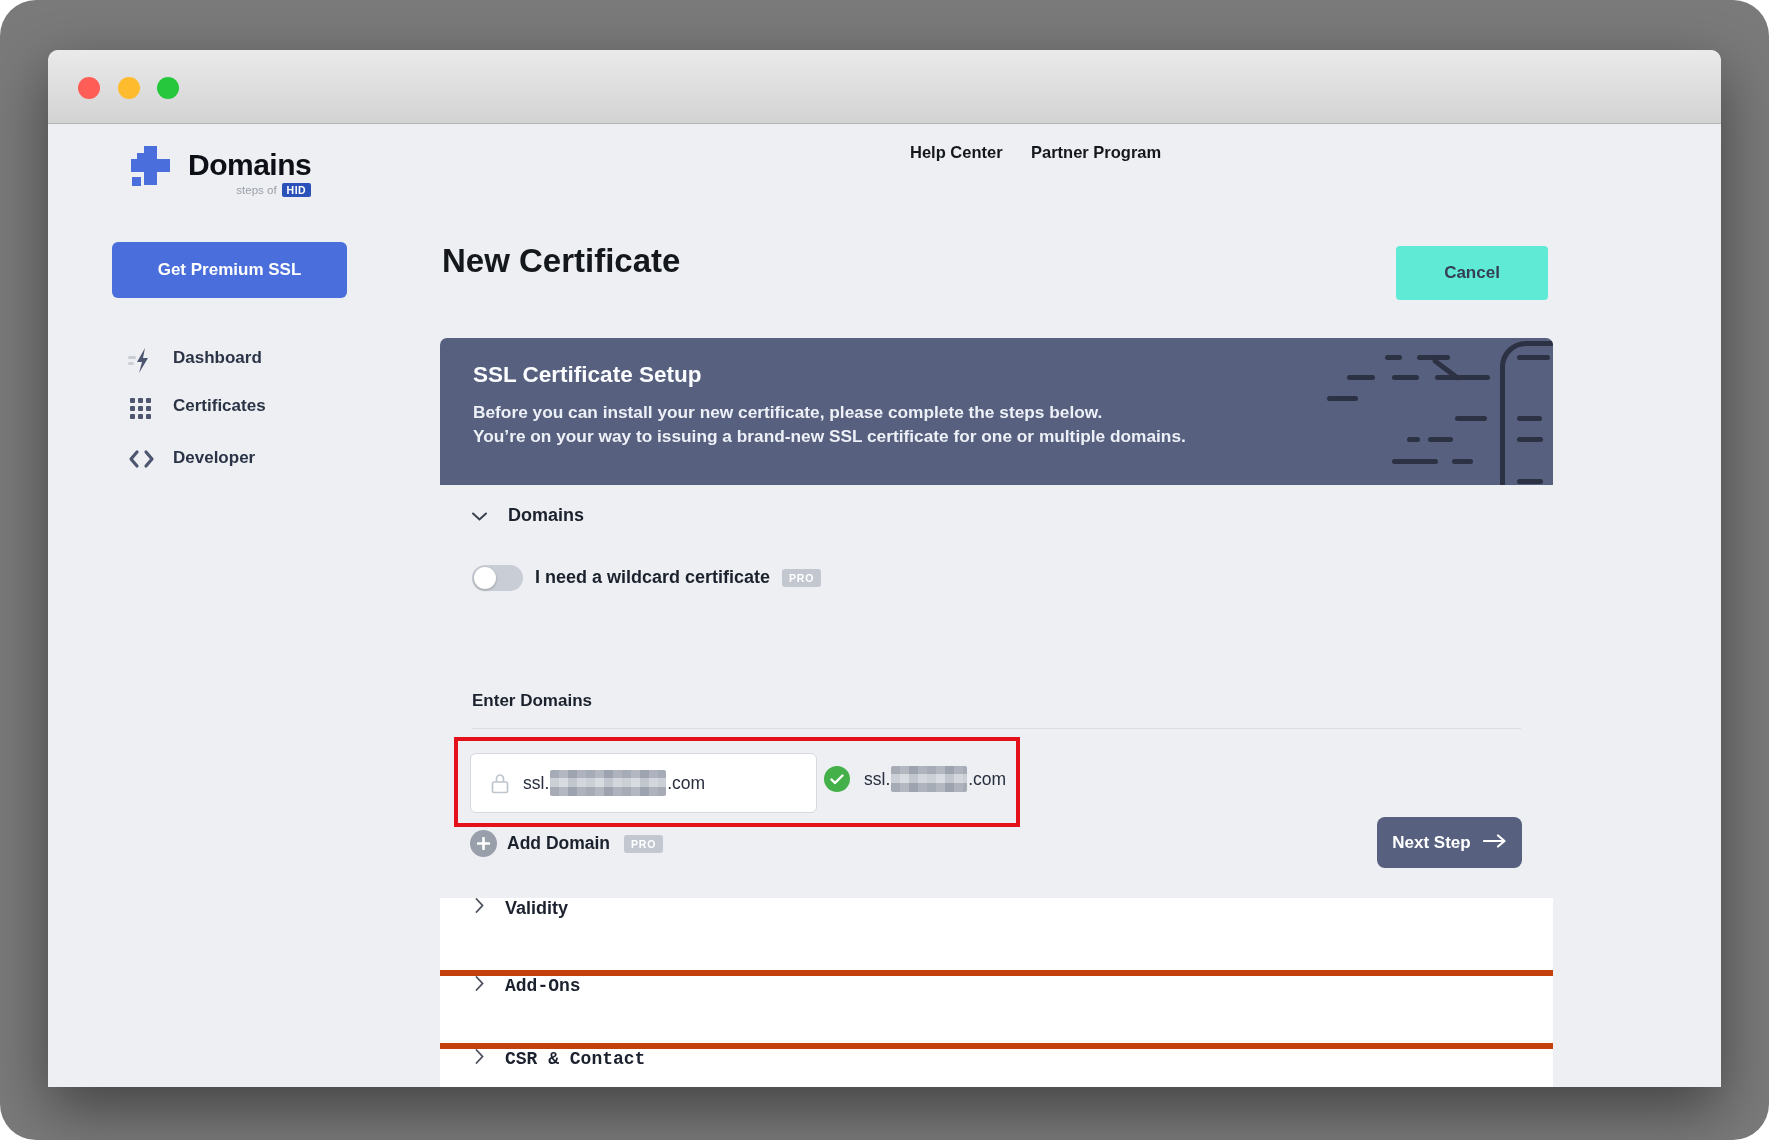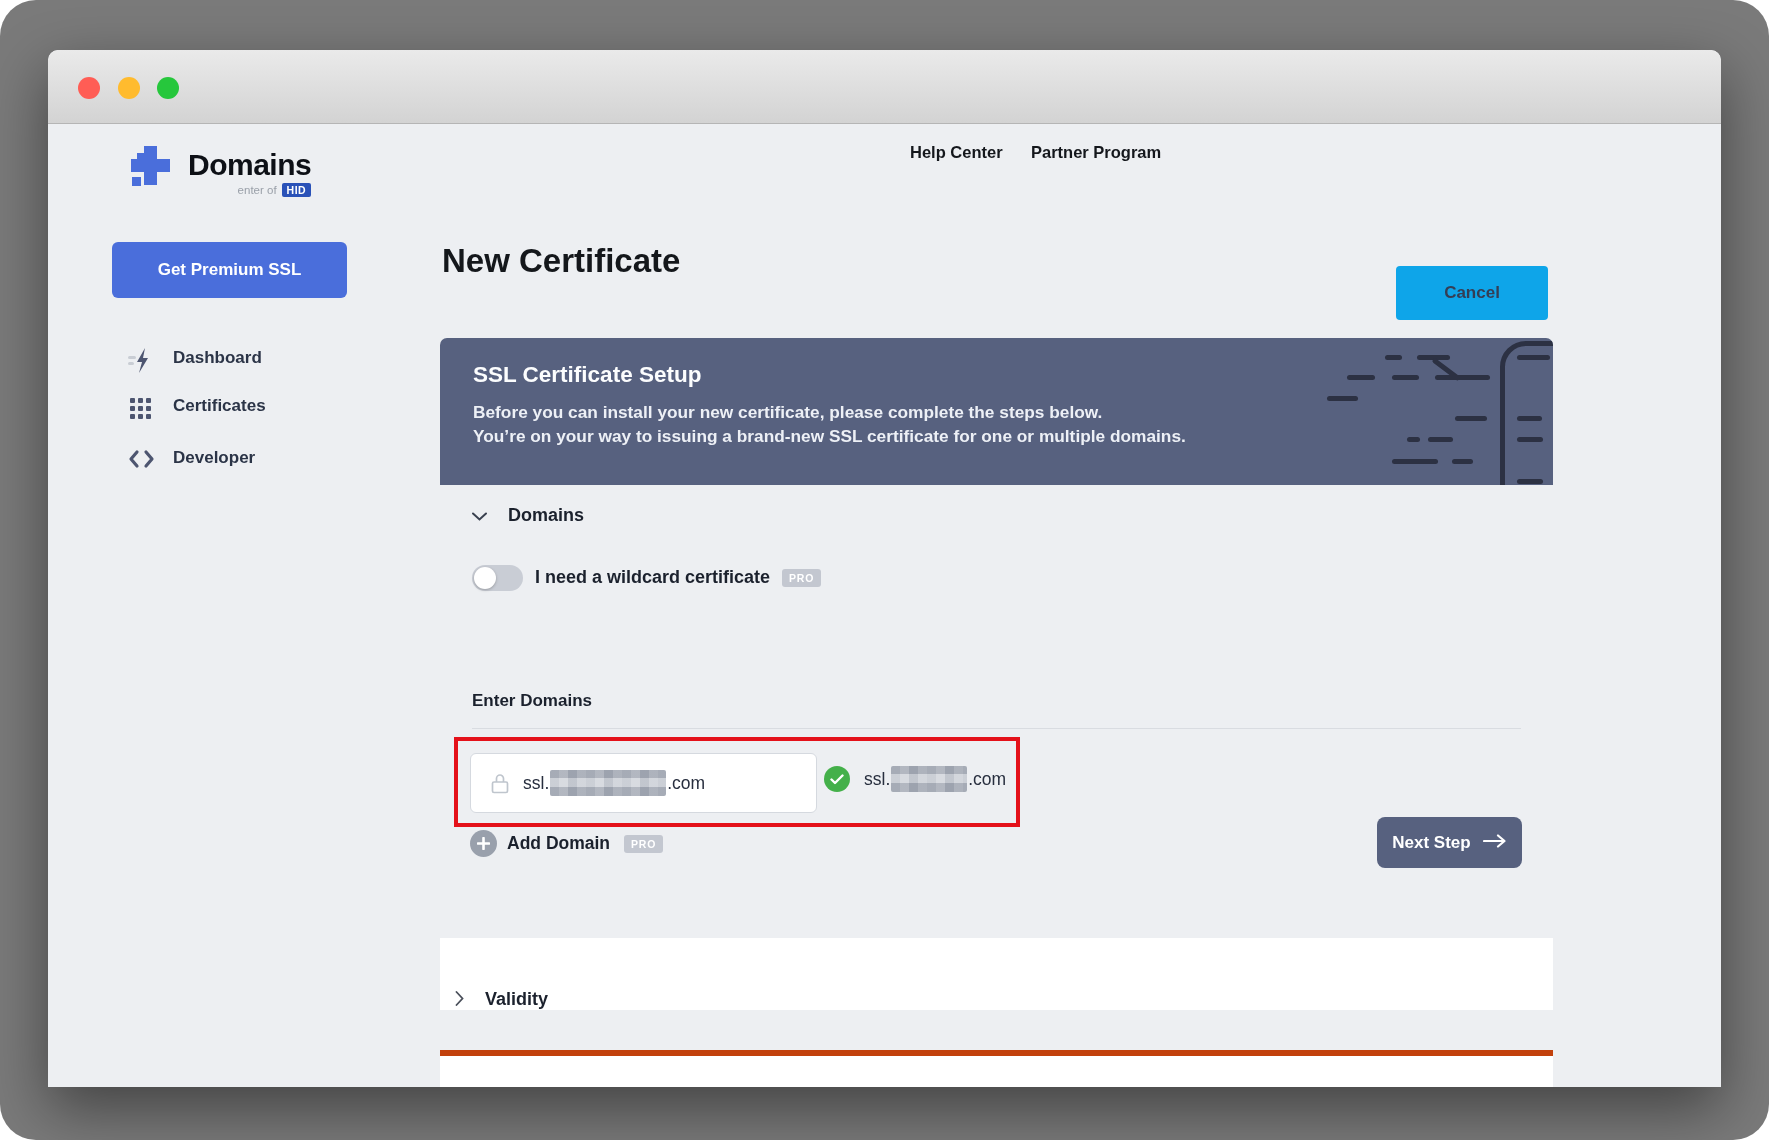--- a/index.html
+++ b/index.html
@@ -26,22 +26,22 @@
   .nav-partner { left:983px; }
 
   
   .cta { position:absolute; left:64px; top:192px; width:235px; height:56px; background:#4a6edb; border:none;
          border-radius:6px; color:#fff; font-size:17px; font-weight:700; font-family:inherit; cursor:pointer; }
   .side-item { position:absolute; left:80px; height:28px; display:flex; cursor:pointer; }
   .side-item .lbl { margin-left:18px; font-size:17px; font-weight:700; color:#2b3447; }
 
   
   .page-title { position:absolute; left:394px; top:192px; font-size:33px; font-weight:700; color:#14171b; }
-  .cancel-btn { position:absolute; left:1348px; top:196px; width:152px; height:54px; background:#0ea5e9; border:none;
-                border-radius:4px; color:#343e55; font-size:17px; font-weight:700; font-family:inherit; cursor:pointer;margin-top:20px; }
+  .cancel-btn { position:absolute; left:1348px; top:196px; width:152px; height:54px; background:#5eead4; border:none;
+                border-radius:4px; color:#343e55; font-size:17px; font-weight:700; font-family:inherit; cursor:pointer; }
 
   .card { position:absolute; left:392px; top:288px; width:1113px; }
   .card-header { position:relative; height:147px; background:#57617f; border-radius:7px 7px 0 0; overflow:hidden; }
   .card-header h2 { position:absolute; left:33px; top:24px; font-size:22.5px; font-weight:700; color:#fcfdfe; }
   .card-desc { position:absolute; left:33px; top:62px; font-size:17.3px; line-height:24px; color:#edf0f6; font-weight:600; }
   .dash { position:absolute; height:5px; border-radius:2.5px; background:#2c3143; }
   .diag { position:absolute; left:993px; top:19px; width:33px; height:5px; border-radius:2.5px; background:#2c3143;
           transform:rotate(37deg); transform-origin:left center; }
   .doc-outline { position:absolute; left:1060px; top:3px; width:320px; height:320px; border:5px solid #2c3143; border-radius:26px; }
 
@@ -69,21 +69,21 @@
   .censor.c2 { width:76px; }
   .verified { position:absolute; left:384px; top:281px; display:flex; align-items:center; gap:14px; }
   .check-circle { width:26px; height:26px; border-radius:50%; background:#44b04a; display:flex; align-items:center; justify-content:center; }
   .add-domain { position:absolute; left:30px; top:345px; display:flex; align-items:center; cursor:pointer; }
   .plus-circle { width:27px; height:27px; border-radius:50%; background:#99a0ac; display:flex; align-items:center; justify-content:center; }
   .add-lbl { margin-left:10px; font-size:17.5px; font-weight:700; color:#1b212d; }
   .pro2 { margin-left:14px; }
   .next-btn { position:absolute; left:937px; top:332px; width:145px; height:51px; background:#57617f; border:none; border-radius:8px;
               color:#fff; font-size:17px; font-weight:700; font-family:inherit; display:flex; align-items:center; justify-content:center; gap:12px; cursor:pointer; }
 
-  .acc-row { height:72px; background:#fff; display:flex; align-items:flex-end; padding-left:15px; cursor:pointer;margin-top:40px; }
+  .acc-row { height:72px; background:#fff; display:flex; align-items:flex-start; padding-left:35px; cursor:pointer; }
   .acc-row + .acc-row { border-top:6px solid #c2410c; height:73px;font-family:Liberation Mono, monospace; }
   .acc-row .sec-title { margin-left:21px; }
 </style>
 </head>
 <body>
 
 <div class="backdrop">
   <div class="window">
 
     <div class="titlebar">
@@ -101,21 +101,21 @@
           <rect x="16" y="15" width="13" height="13"></rect>
           <rect x="29" y="15" width="13" height="13"></rect>
           <rect x="16" y="28" width="13" height="13"></rect>
           <rect x="4" y="33" width="9" height="9"></rect>
         </g>
       </svg>
     </div>
     <div class="brand-text">
       <div class="brand-name">Domains</div>
       <div class="brand-tagline">
-        <span class="tagline-prefix">enter of</span>
+        <span class="tagline-prefix">steps of</span>
         <span class="tagline-badge">HID</span>
       </div>
     </div>
 
     <span class="nav-link nav-help">Help Center</span>
     <span class="nav-link nav-partner">Partner Program</span>
 
     <button class="cta">Get Premium SSL</button>
 
     <div class="side-item" style="top:298px;">

